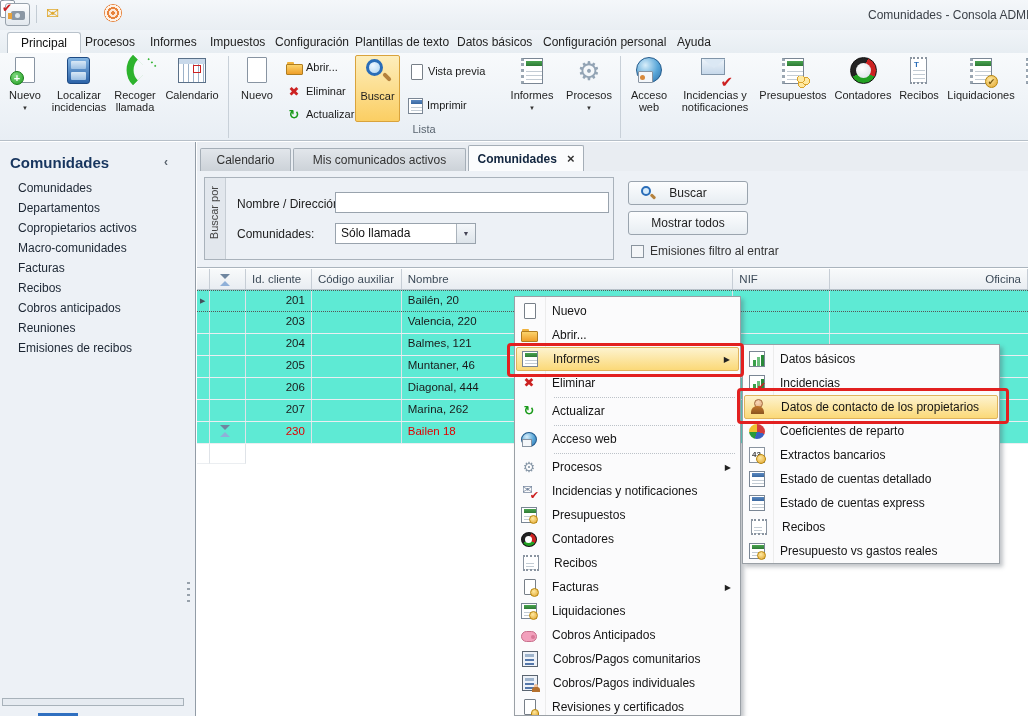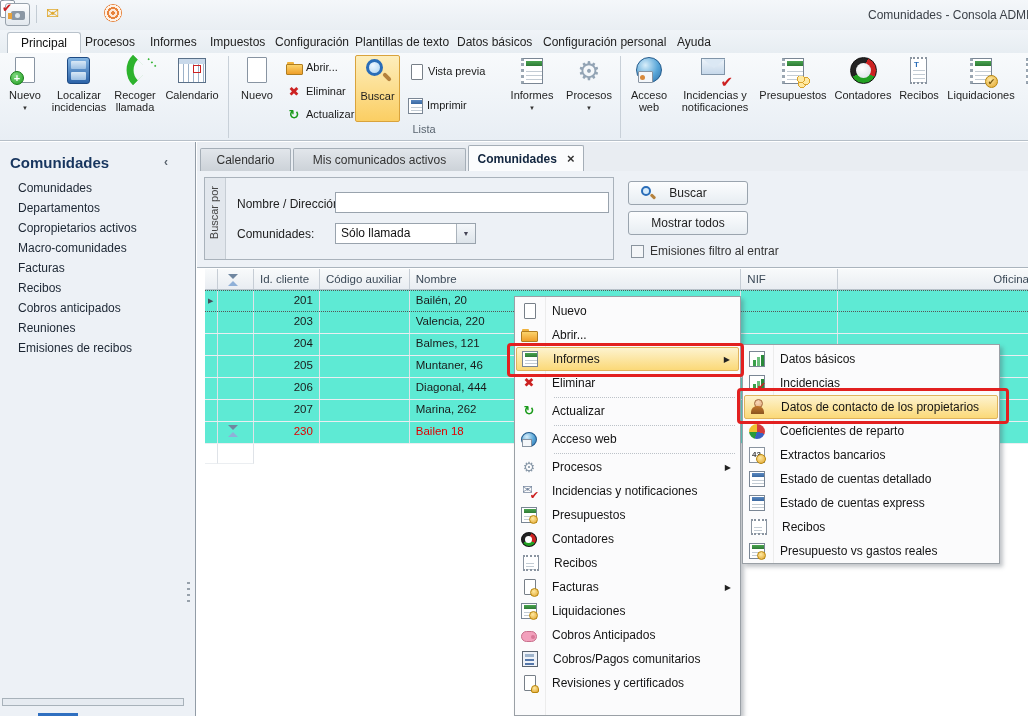--- a/index.html
+++ b/index.html
@@ -144,21 +144,21 @@
   .pbtn { position:absolute; left:431px; width:120px; height:24px; border:1px solid #9aa4ae; border-radius:3px;
           background:linear-gradient(#fcfdfe,#e7edf2); text-align:center; font-size:12px; line-height:22px; color:#222; }
   .pbtn .smag { position:absolute; left:12px; top:4px; width:10px; height:10px; border-radius:50%;
           border:2px solid #2a6db8; background:#d6ebfb; }
   .pbtn .smag::after { content:""; position:absolute; left:7px; top:7px; width:6px; height:3px; background:#b4813c;
           transform:rotate(45deg); border-radius:1px; }
   .cbx { position:absolute; left:434px; top:74px; width:13px; height:13px; border:1px solid #8a949e; background:#f4f6f8; }
   .cbx-label { position:absolute; left:453px; top:73px; font-size:12px; color:#333; }
 
   
-  .grid { position:absolute; left:0; top:127px; width:831px;padding-left:8px; }
+  .grid { position:absolute; left:0; top:127px; width:831px; }
   .grow { display:flex; width:831px; height:22px; background:#5eead4; }
   .grow.header { height:21px; background:linear-gradient(#f8fafb,#e9edf2); border-bottom:1px solid #b9c2ca;
                  color:#3c4a58; font-size:11px; }
   .gc { height:100%; border-right:1px solid #dfe3e8; padding:3px 6px 0 6px; font-size:11.5px; overflow:hidden;
         white-space:nowrap; }
   .header .gc { border-right:1px solid #c6cdd5; padding-top:4px; }
   .c0 { width:13px; padding:0; } .c1 { width:36px; padding:2px 0 0 10px; } .c2 { width:66px; text-align:right; }
   .c3 { width:90px; } .c4 { width:332px; } .c5 { width:97px; } .c6 { width:198px; border-right:none;text-align:right; }
   .grow:not(.header) { border-bottom:1px solid #ebeef1; }
   .grow.sel { border-top:1px dotted #555; border-bottom:1px dotted #555; }
@@ -590,20 +590,26 @@
     </div>
     <div class="mitem">
       <span class="mi m-piggy"></span>
       <span class="mlabel">Cobros Anticipados</span>
     </div>
     <div class="mitem">
       <span class="mi m-calc"></span>
       <span class="mlabel">Cobros/Pagos comunitarios</span>
     </div>
     <div class="mitem">
+      <span class="mi m-calc">
+          <span class="mper"></span>
+        </span>
+      <span class="mlabel">Cobros/Pagos individuales</span>
+    </div>
+    <div class="mitem">
       <span class="mi m-doc">
           <span class="mbell"></span>
         </span>
       <span class="mlabel">Revisiones y certificados</span>
     </div>
   </div>
 
   <div class="menu" style="left:742px;top:344px;width:258px;height:220px;">
     <div class="mitem">
       <span class="mi m-chart"></span>

